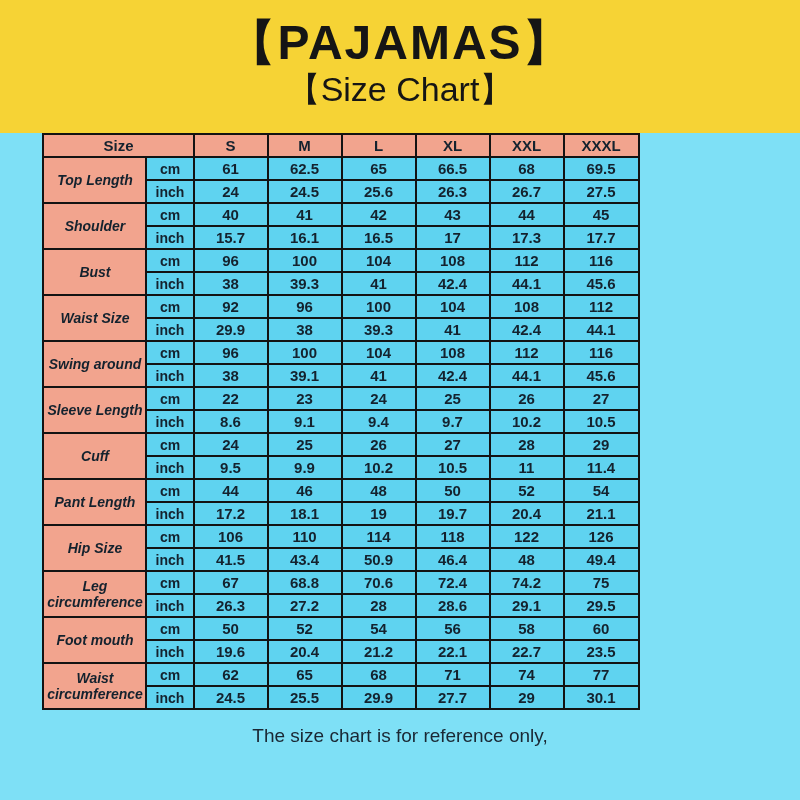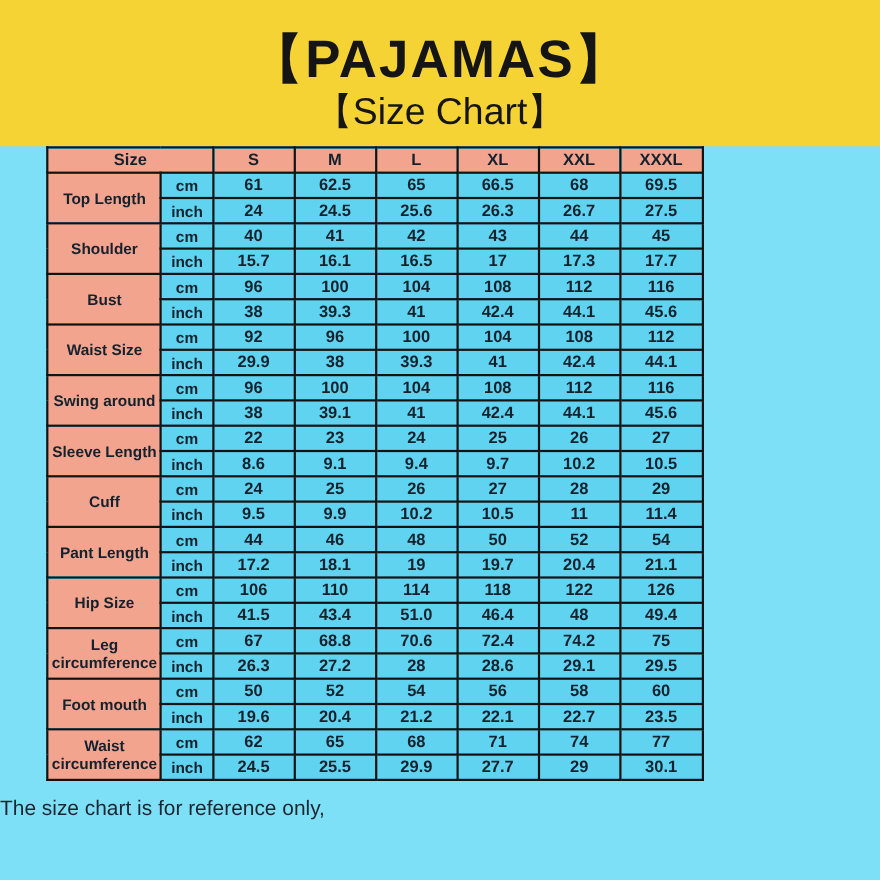--- a/index.html
+++ b/index.html
@@ -7,21 +7,21 @@
   body {
     width: 800px; height: 800px;
     background: #7EE0F6;
     font-family: "Liberation Sans", sans-serif;
     overflow: hidden;
   }
   .banner {
     width: 800px; height: 133px;
     background: #F6D335;
     display: flex; flex-direction: column;
-    align-items: center; justify-content: center;
+    align-items: center; justify-content: flex-start;
     padding-top: 18px;
   }
   .title {
     font-size: 48px;
     font-weight: 900;
     color: #151515;
     letter-spacing: 2px;
     line-height: 1.05;
   }
   .subtitle {
@@ -45,27 +45,27 @@
     vertical-align: middle;
     font-weight: bold;
     color: #14222e;
     height: 23px;
     padding: 0 1px;
     overflow: hidden;
   }
   .c-salmon { background: #F2A48E; }
   .c-blue   { background: #5FD3F0; }
   .c-head   { font-size: 15px; }
-  .c-label  { font-size: 14px; line-height: 1.15; }
+  .c-label  { font-size: 14px; line-height: 1.15; font-style: italic; }
   .c-unit   { font-size: 14px; }
   .c-val    { font-size: 15px; }
   .notes {
     width: 800px;
     margin-top: 16px;
-    display: flex; flex-direction: row;
+    display: flex; flex-direction: column;
     align-items: center;
     gap: 14px;
   }
   .note {
     font-size: 19px;
     color: #1a2733;
     line-height: 1.1;
   }
 </style>
 </head>
@@ -259,21 +259,21 @@
           <td class="c-blue c-val">110</td>
           <td class="c-blue c-val">114</td>
           <td class="c-blue c-val">118</td>
           <td class="c-blue c-val">122</td>
           <td class="c-blue c-val">126</td>
         </tr>
         <tr>
           <td class="c-blue c-unit">inch</td>
           <td class="c-blue c-val">41.5</td>
           <td class="c-blue c-val">43.4</td>
-          <td class="c-blue c-val">51.0</td>
+          <td class="c-blue c-val">50.9</td>
           <td class="c-blue c-val">46.4</td>
           <td class="c-blue c-val">48</td>
           <td class="c-blue c-val">49.4</td>
         </tr>
         <tr>
           <th class="c-salmon c-label" rowspan="2">Leg circumference</th>
           <td class="c-blue c-unit">cm</td>
           <td class="c-blue c-val">67</td>
           <td class="c-blue c-val">68.8</td>
           <td class="c-blue c-val">70.6</td>

